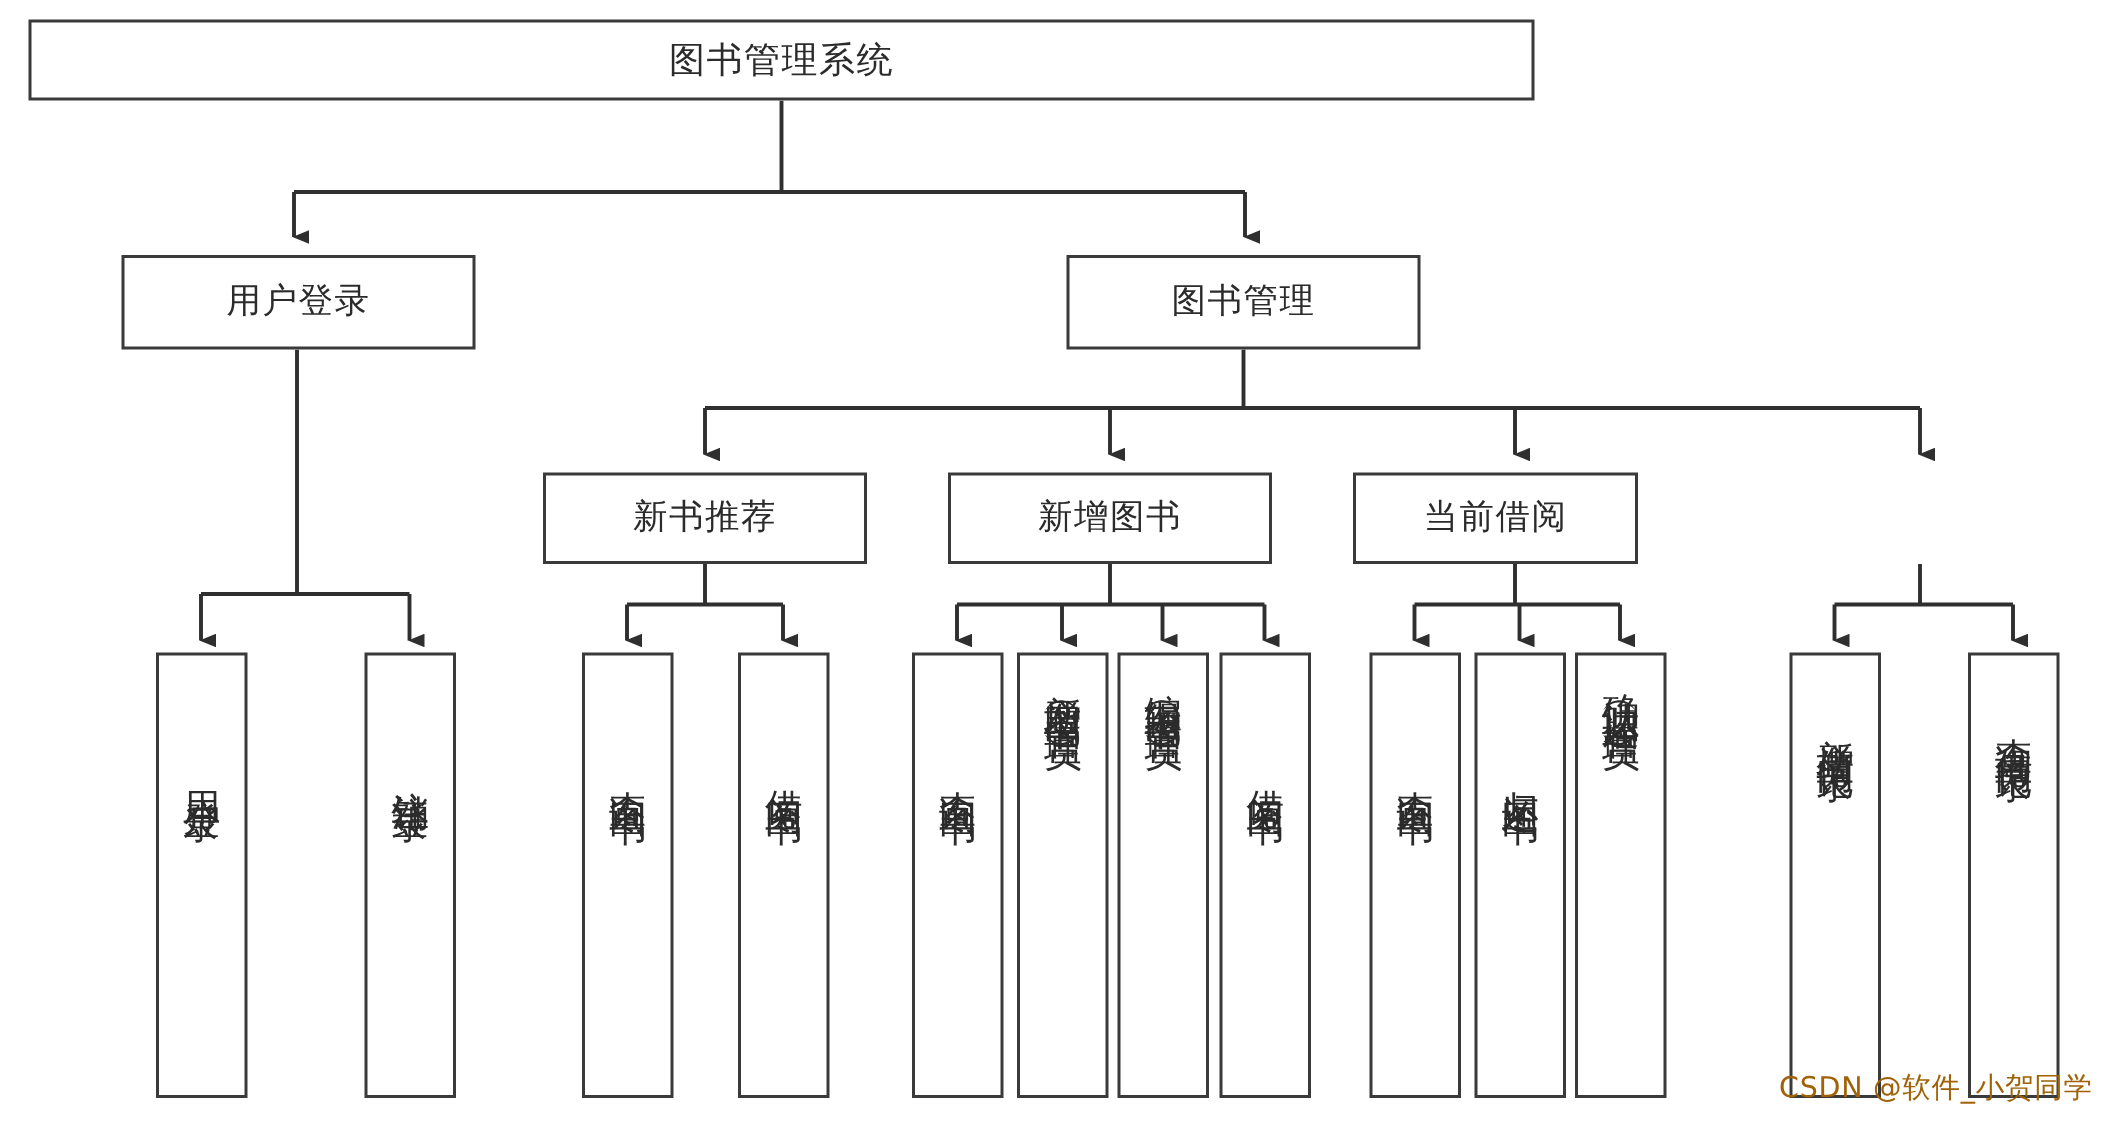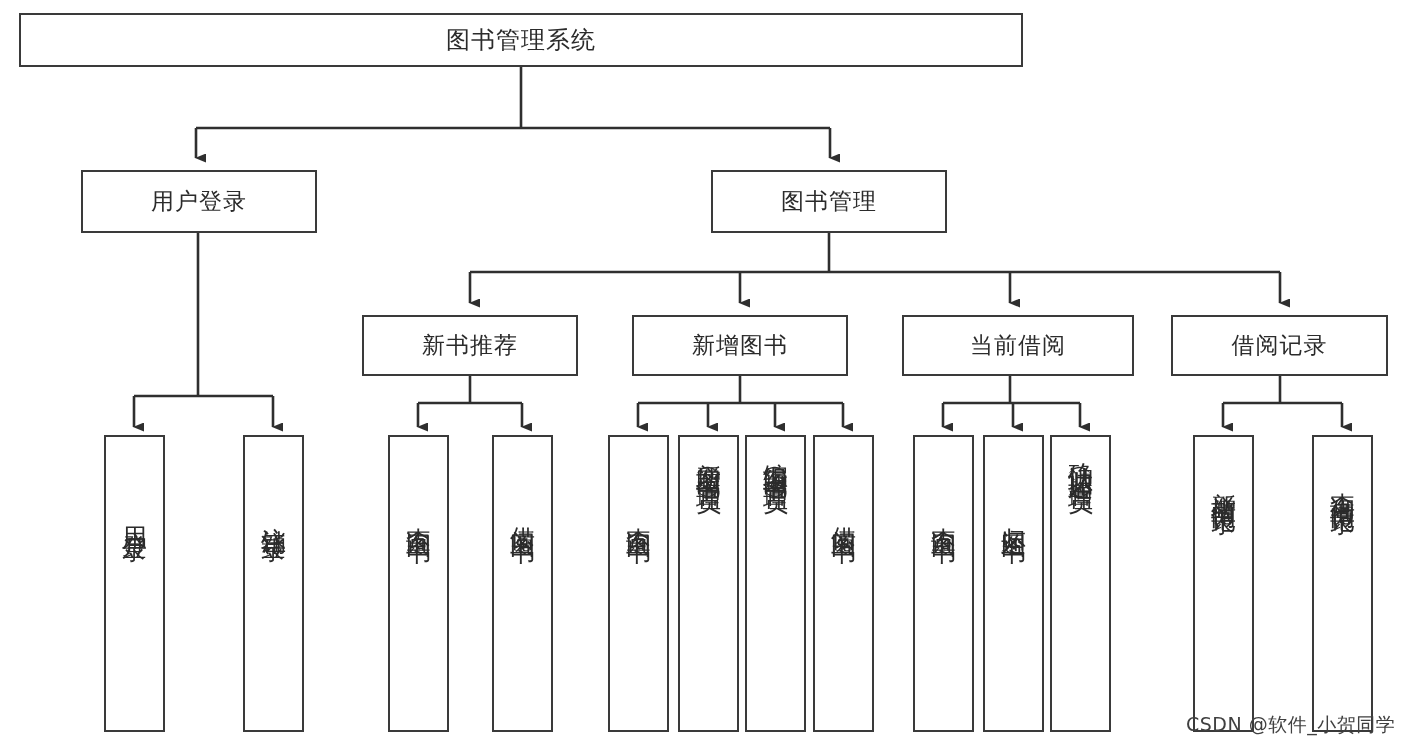--- a/index.html
+++ b/index.html
@@ -62,21 +62,21 @@
     font-size: 25px;
     line-height: 1.0;
     letter-spacing: 4px;
     text-align: left;
   }
   .watermark {
     position: absolute;
     left: 1186px;
     top: 712px;
     font-size: 19px;
-    color: #404040;
+    color: #a16207;
     letter-spacing: 0.5px;
     white-space: nowrap;
     user-select: none;
   }
 </style>
 </head>
 <body>
 
 <div id="diagram-root">
 
@@ -143,27 +143,24 @@
   </div>
 
   <div class="node horiz" style="left:711px; top:170px; width:236px; height:63px;">
     <span class="label">图书管理</span>
   </div>
 
   <div class="node horiz" style="left:632px; top:315px; width:216px; height:61px;">
     <span class="label">新增图书</span>
   </div>
 
-  <div class="node horiz" style="left:902px; top:315px; width:232px; height:61px;">
+  <div class="node horiz" style="left:902px; top:315px; width:190px; height:61px;">
     <span class="label">当前借阅</span>
   </div>
 
-  <div class="node horiz" style="left:1171px; top:315px; width:217px; height:61px;">
-    <span class="label">借阅记录</span>
-  </div>
 
   <div class="node vert" style="left:104px; top:435px; width:61px; height:297px; padding-top:70px;">
     <span class="label">用户登录</span>
   </div>
   <div class="node vert" style="left:243px; top:435px; width:61px; height:297px; padding-top:70px;">
     <span class="label">注销登录</span>
   </div>
 
   <div class="node vert" style="left:388px; top:435px; width:61px; height:297px; padding-top:70px;">
     <span class="label">查询图书</span>

